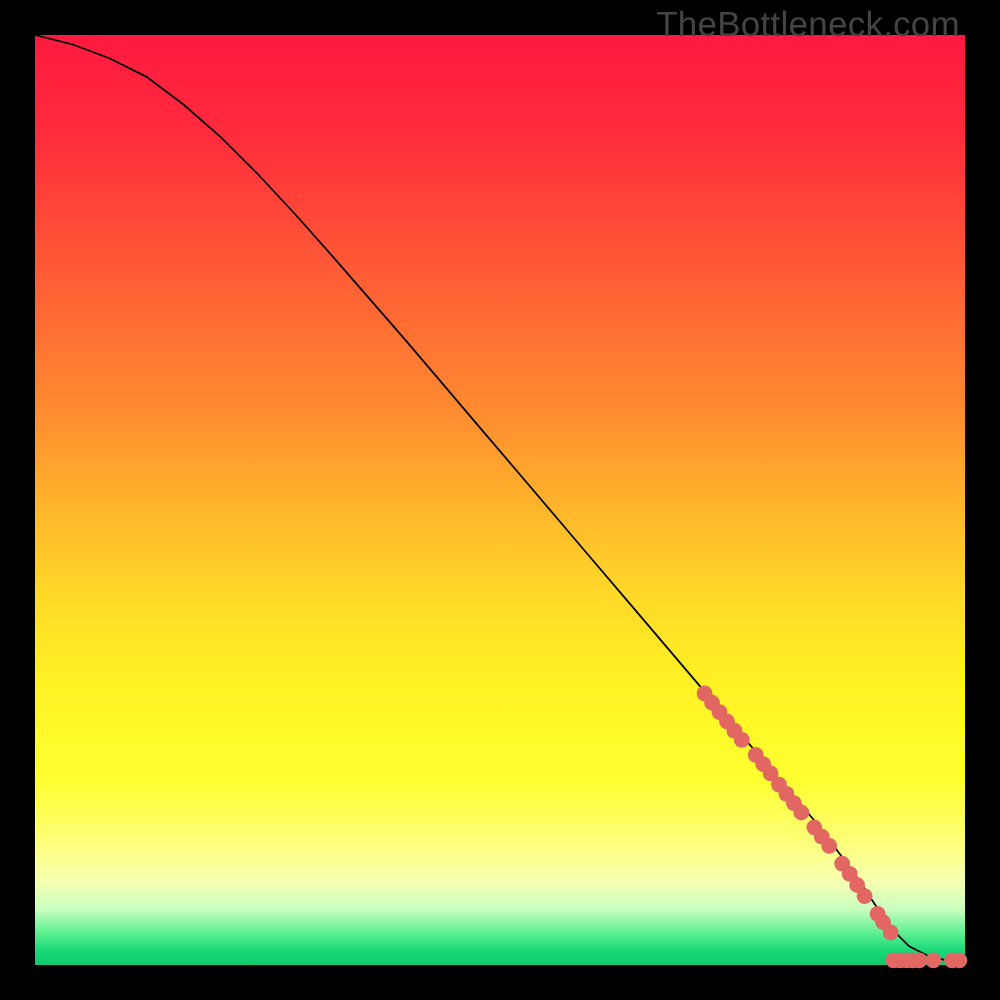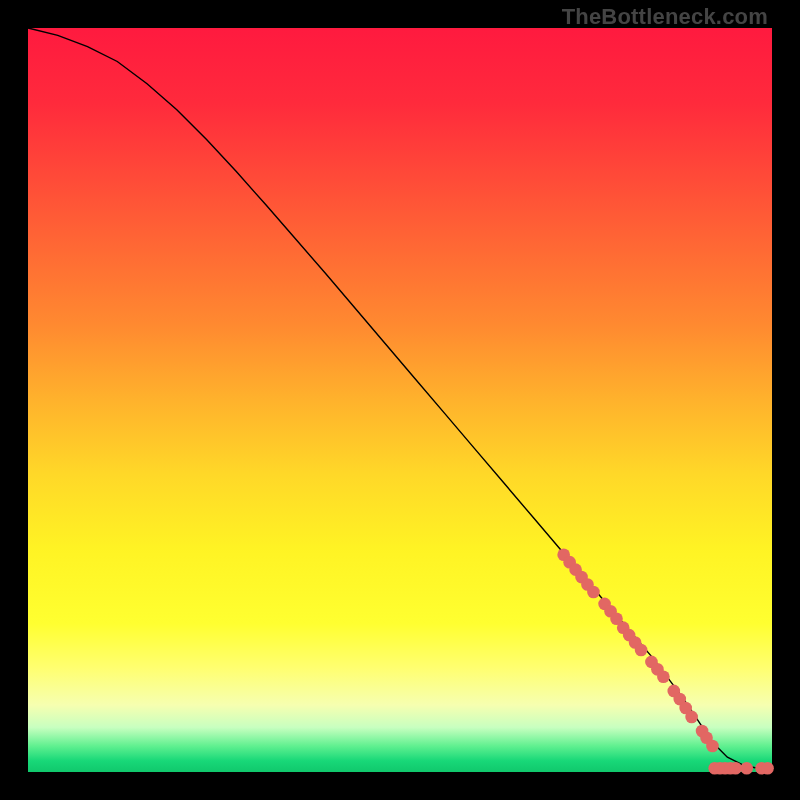--- a/index.html
+++ b/index.html
@@ -24,22 +24,22 @@
     left: 0;
     top: 0;
     width: 100%;
     height: 100%;
   }
   .watermark {
     position: absolute;
     top: 4px;
     right: 32px;
     color: #444;
-    font-size: 22px;
-    font-weight: 700;
+    font-size: 28px;
+    font-weight: 400;
     letter-spacing: 0.2px;
     user-select: none;
   }
   svg.curve {
     position: absolute;
     left: 28px;
     top: 28px;
     width: 744px;
     height: 744px;
     overflow: visible;

